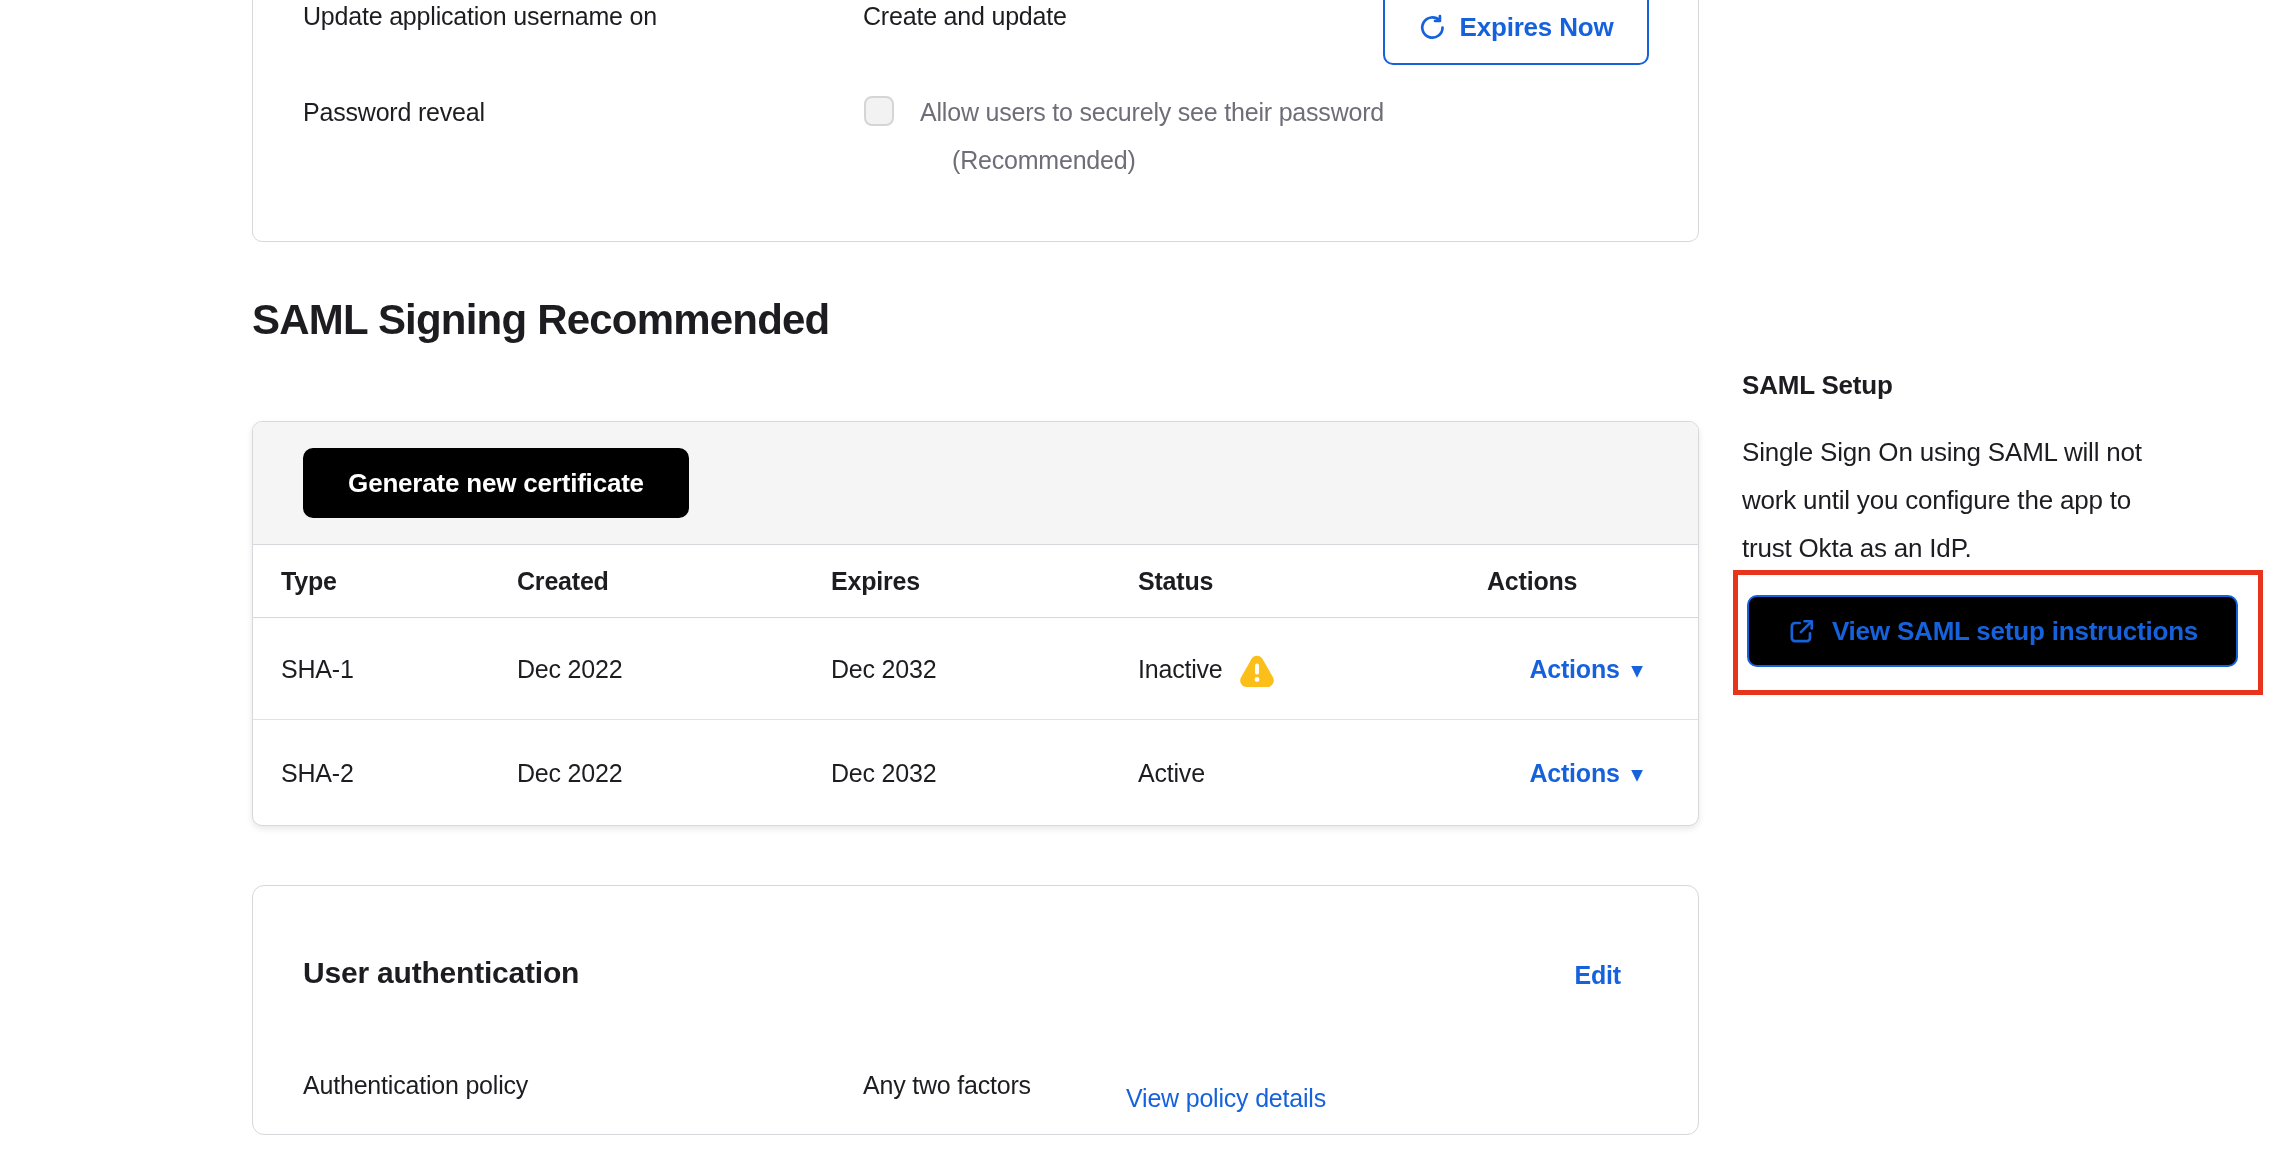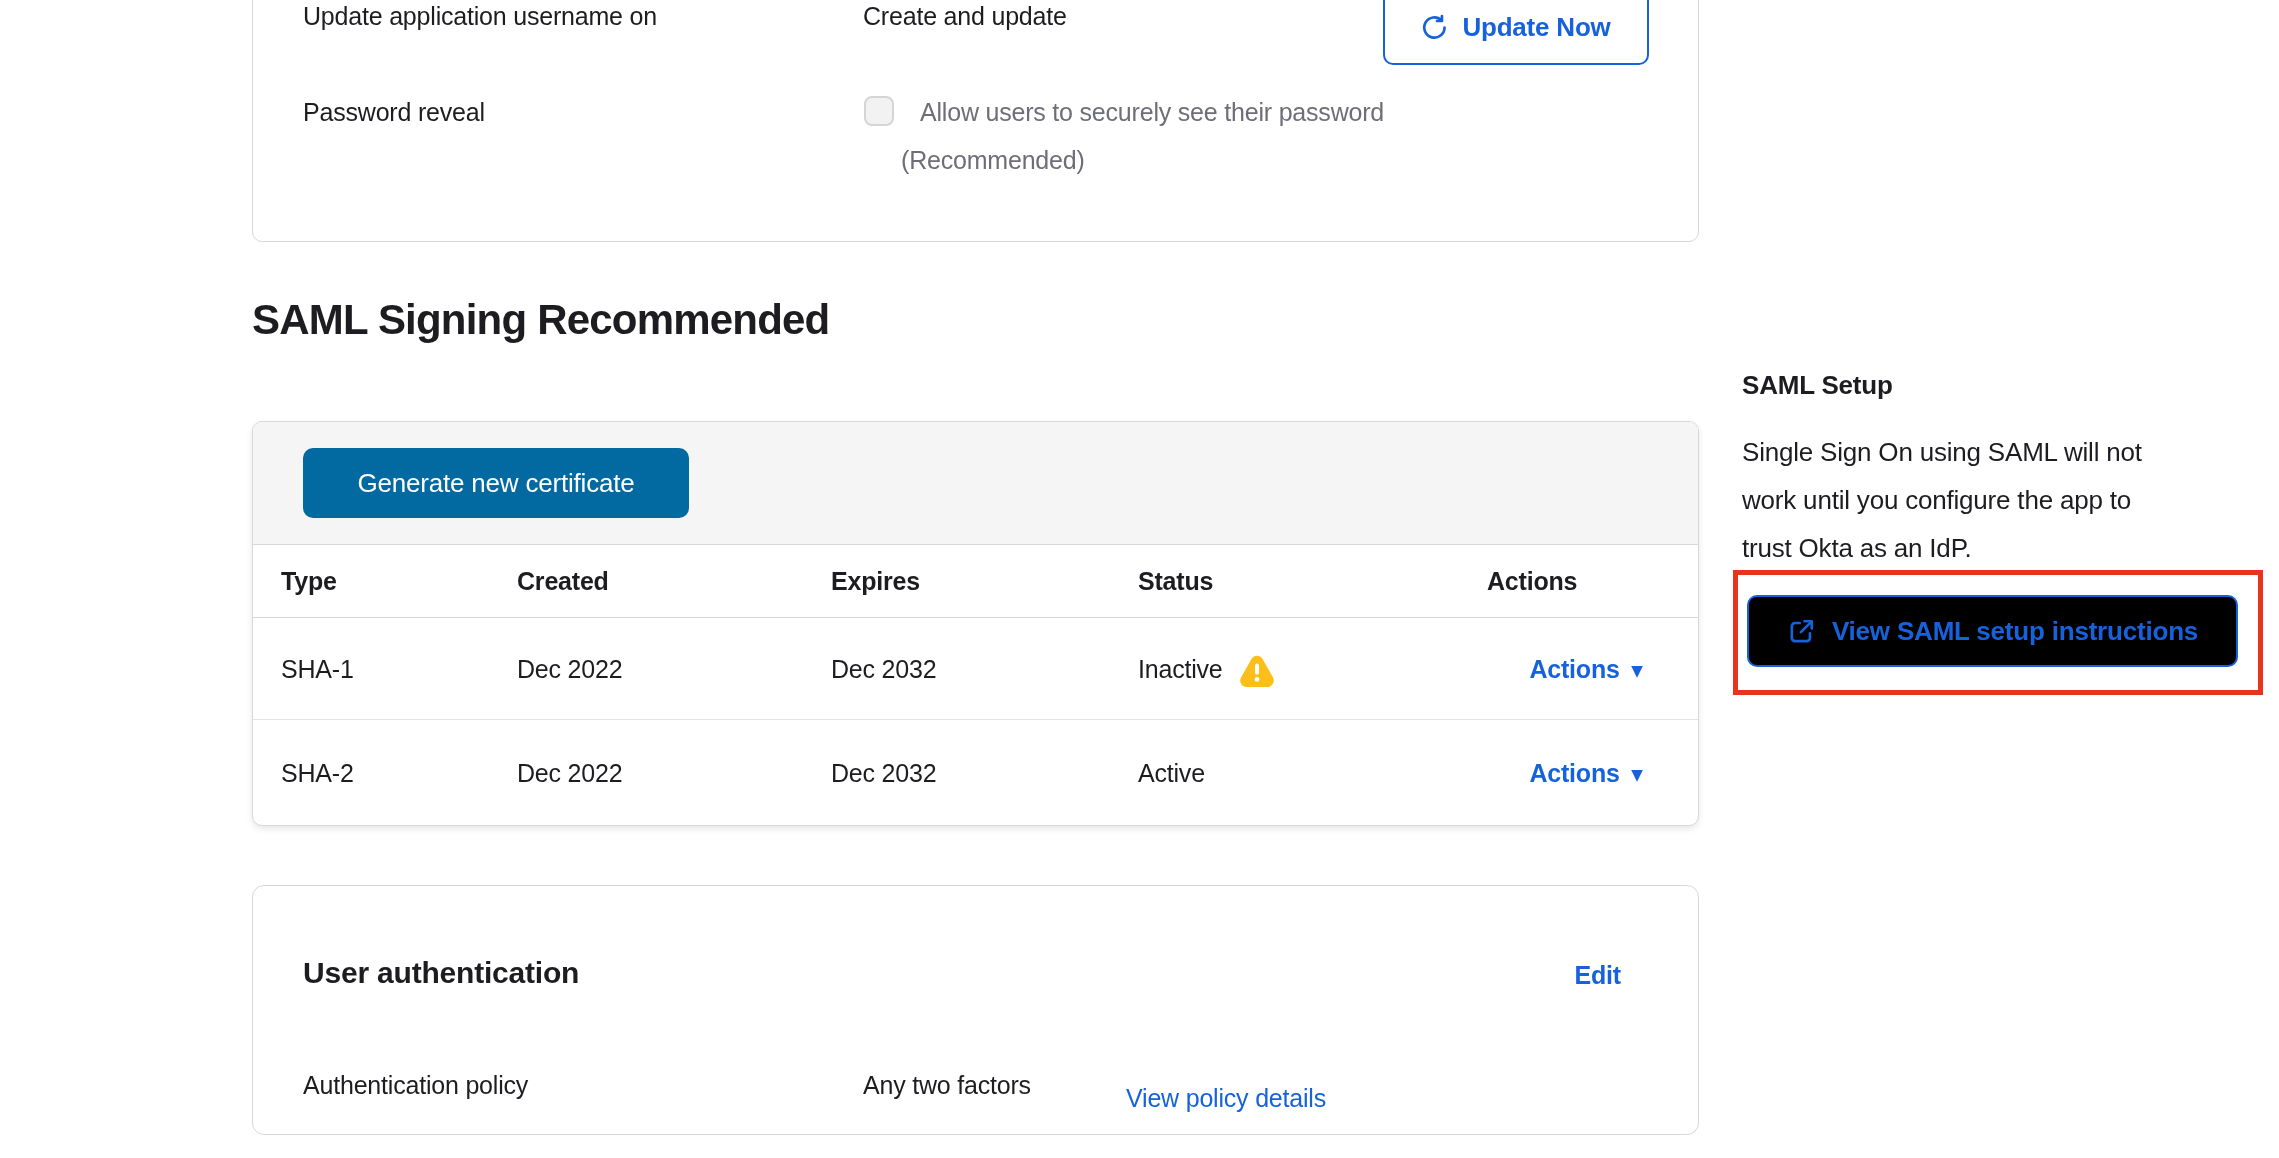--- a/index.html
+++ b/index.html
@@ -31,22 +31,22 @@
   
   #certs-heading{left:252px;top:296px;font-size:42px;font-weight:700;letter-spacing:-0.8px;}
 
   
   #certs-card{left:252px;top:421px;width:1447px;height:405px;border-radius:10px;
     box-shadow:0 3px 6px rgba(29,29,33,0.10);}
   #certs-band{position:absolute;left:0;top:0;right:0;height:122px;background:#f5f5f6;
     border-bottom:1px solid #d7d7dc;border-radius:9px 9px 0 0;}
   #generate-btn{
     position:absolute;left:50px;top:26px;width:386px;height:70px;
-    background:#0369a1;border:none;border-radius:10px;color:#fff;
-    font-size:26px;font-weight:400;font-family:"Liberation Sans", sans-serif;
+    background:#000000;border:none;border-radius:10px;color:#fff;
+    font-size:26px;font-weight:700;font-family:"Liberation Sans", sans-serif;
     display:flex;align-items:center;justify-content:center;cursor:pointer;letter-spacing:-0.2px;
   }
   .trow{
     position:absolute;left:0;right:0;display:grid;
     grid-template-columns:236px 314px 307px 349px 1fr;
     padding:0 56px 0 28px;align-items:center;box-sizing:border-box;
   }
   #certs-header-row{top:123px;height:73px;border-bottom:1px solid #d7d7dc;font-weight:700;font-size:25px;}
   #cert-row-0{top:197px;height:101px;border-bottom:1px solid #e2e2e5;font-size:25px;}
   #cert-row-1{top:299px;height:104px;font-size:25px;}
@@ -83,30 +83,30 @@
 
     <div class="abs lbl" style="left:610px;top:40px;">Create and update</div>
 
     <div class="abs" id="update-now-btn">
       <span>
         <svg width="27" height="27" viewBox="0 0 24 24" fill="none" stroke="#1662dd" stroke-width="2.4" stroke-linecap="round">
           <path d="M18.2 5.6a9 9 0 1 0 2.7 6.4"></path>
           <path d="M18.6 1.8v4.4h-4.4" stroke-linejoin="round"></path>
         </svg>
       </span>
-      <span>Update Now</span>
+      <span>Expires Now</span>
     </div>
 
     <div class="abs lbl" style="left:50px;top:136px;">Password reveal</div>
 
     <div class="abs" id="password-checkbox"></div>
 
     <div class="abs lbl muted" style="left:667px;top:136px;">Allow users to securely see their password</div>
 
-    <div class="abs lbl muted" style="left:648px;top:184px;">(Recommended)</div>
+    <div class="abs lbl muted" style="left:699px;top:184px;">(Recommended)</div>
   </div>
 
   <div class="abs" id="certs-heading">SAML Signing Recommended</div>
 
   <div class="card" id="certs-card">
 
     <div id="certs-band">
       <button id="generate-btn">Generate new certificate</button>
     </div>
 

